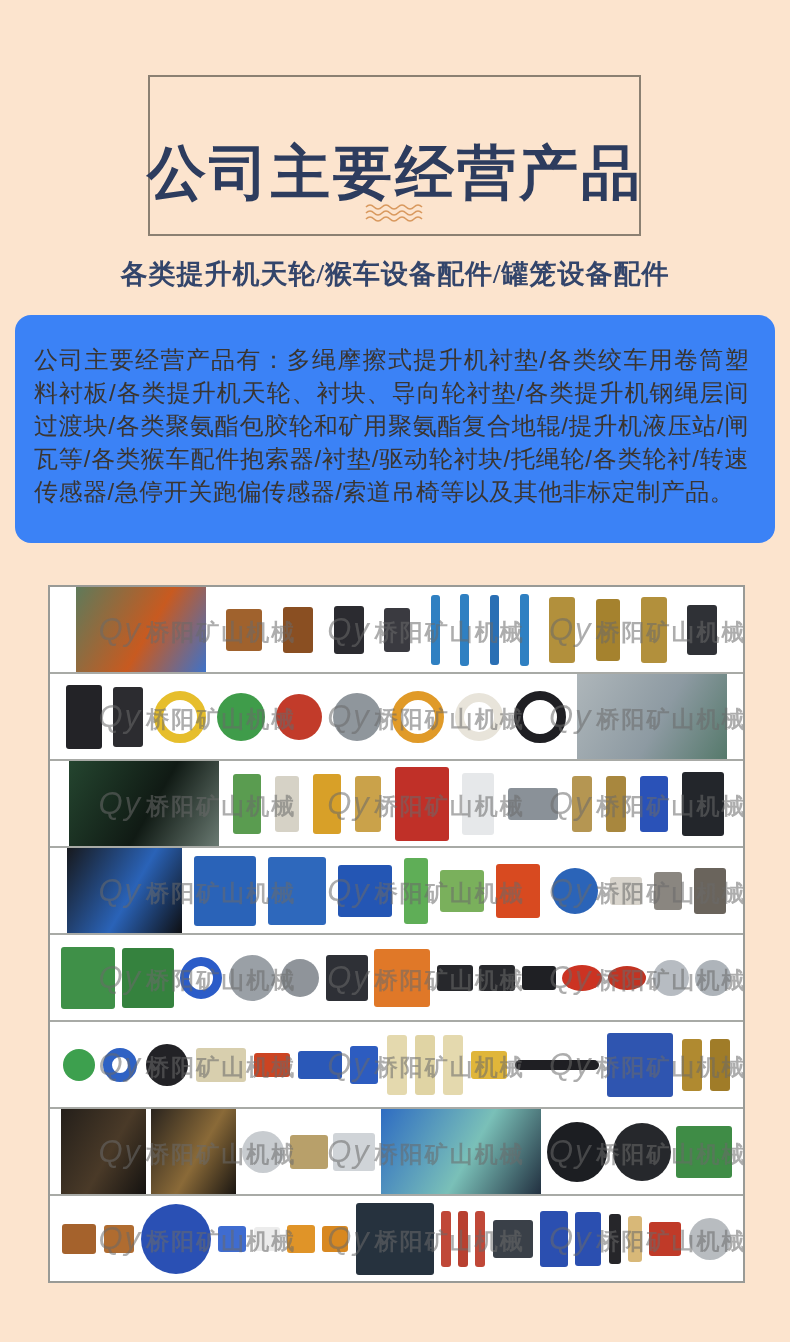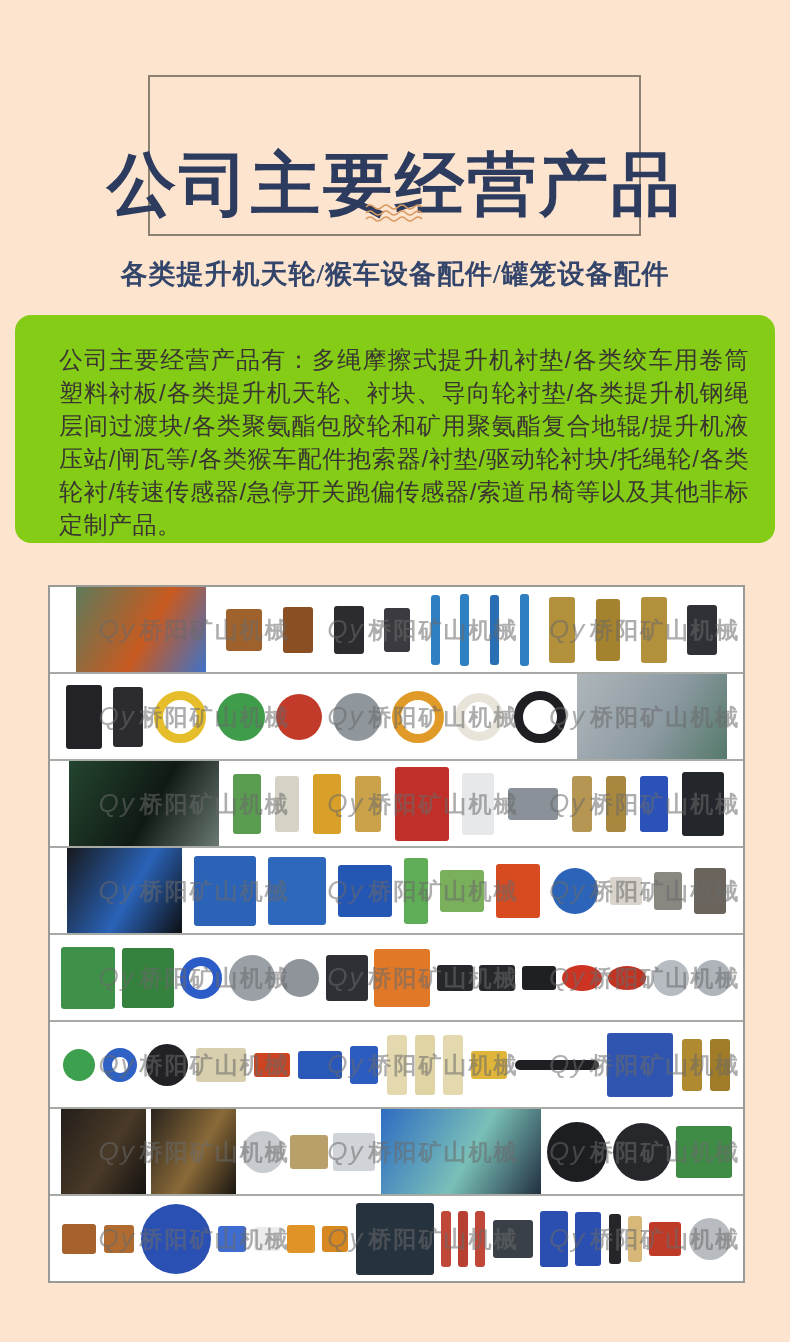--- a/index.html
+++ b/index.html
@@ -8,36 +8,36 @@
     background:#fce4ce;
     font-family:"Liberation Sans","DejaVu Sans",sans-serif;
   }
   
   .title-frame{
     position:absolute;left:148px;top:75px;width:493px;height:161px;
     border:2px solid #8b8072;box-sizing:border-box;
   }
   .page-title{
     position:absolute;left:0;top:104px;width:100%;
-    text-align:center;font-size:69px;font-weight:bold;
+    text-align:center;font-size:59px;font-weight:bold;
     color:#2d3c5e;letter-spacing:3px;line-height:1;white-space:nowrap;
   }
   .wave-deco{
     position:absolute;left:364px;top:203px;width:64px;height:22px;color:#d9995e;
   }
   .subtitle{
     position:absolute;left:0;top:256px;width:100%;text-align:center;
     font-family:"Liberation Serif","DejaVu Serif",serif;font-weight:bold;
     font-size:27px;color:#33456b;letter-spacing:1px;
   }
   
   .intro-card{
     position:absolute;left:15px;top:315px;width:760px;height:228px;
-    background:#84cc16;border-radius:16px;box-sizing:border-box;
-    padding:28px 26px 0 44px;
+    background:#3b82f6;border-radius:16px;box-sizing:border-box;
+    padding:28px 26px 0 19px;
   }
   .intro-text{
     margin:0;font-size:24px;line-height:33px;color:#3a3531;
     letter-spacing:0.5px;text-align:justify;
   }
   
   .gallery{
     position:absolute;left:48px;top:585px;width:697px;height:698px;
     border:2px solid #999a96;box-sizing:border-box;background:#fff;
     display:flex;flex-direction:column;
@@ -51,21 +51,21 @@
   .it{flex:0 0 auto;display:block;border-radius:3px;}
   .it.circle,.it.ring,.it.ellipse{border-radius:50%;}
   .it.ring{background:#fff;border:9px solid #000;box-sizing:border-box;}
   .it.photo{border-radius:0;height:100%;}
   .it.bar{border-radius:5px;}
   .wm{
     position:absolute;top:50%;transform:translateY(-50%);
     font-size:23px;color:rgba(105,105,105,0.55);white-space:nowrap;
     letter-spacing:2px;pointer-events:none;font-weight:bold;
   }
-  .wm .wm-logo{font-style:italic;font-size:26px;font-weight:normal;margin-right:4px;}
+  .wm .wm-logo{font-style:italic;font-size:31px;font-weight:normal;margin-right:4px;}
 </style>
 </head>
 <body>
 
 <div class="title-frame"></div>
 <h1 class="page-title">公司主要经营产品</h1>
 <svg class="wave-deco" viewBox="0 0 64 22" aria-hidden="true">
   <g fill="none" stroke="#d9995e" stroke-width="1.6">
     <path d="M2 4 q4 -4 8 0 t8 0 t8 0 t8 0 t8 0 t8 0 t8 0"></path>
     <path d="M2 10 q4 -4 8 0 t8 0 t8 0 t8 0 t8 0 t8 0 t8 0"></path>

